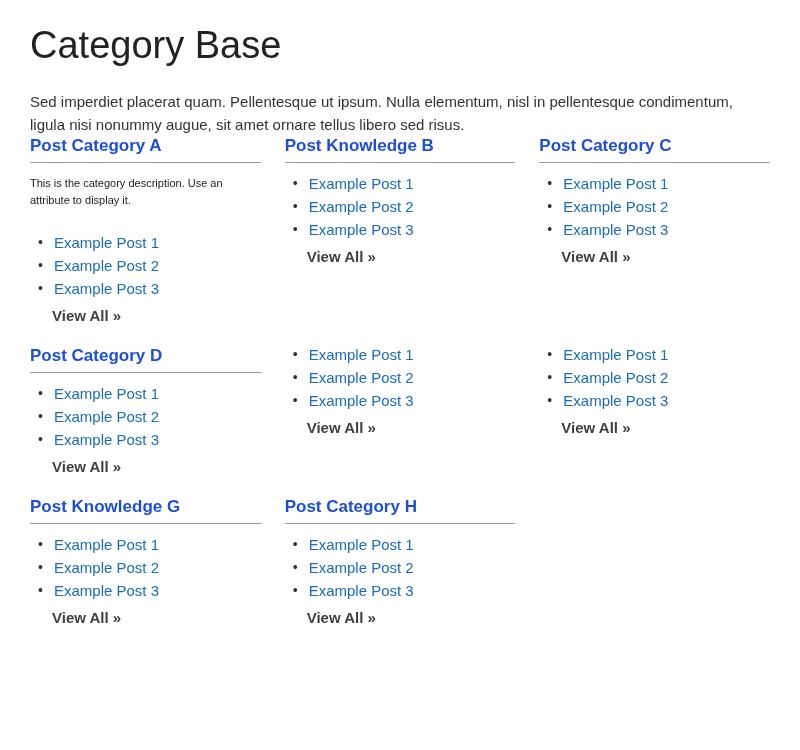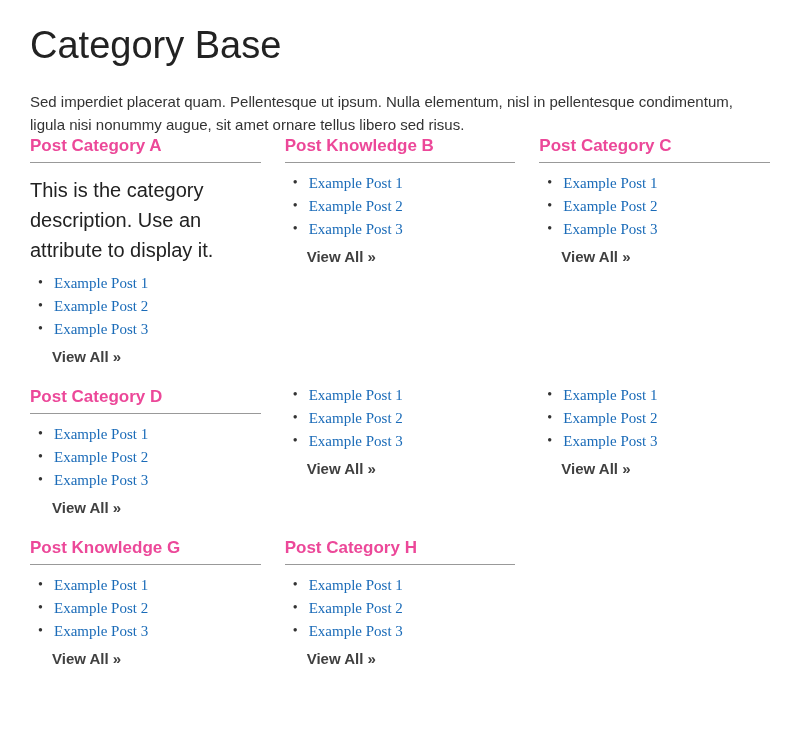--- a/index.html
+++ b/index.html
@@ -31,37 +31,36 @@
       display: grid;
       grid-template-columns: repeat(3, 1fr);
       gap: 10px 24px;
     }
     .category {
       margin-bottom: 4px;
     }
     .category-title {
       font-size: 17px;
       font-weight: 700;
-      color: #ec4899;
+      color: #1d4ed8;
       padding-bottom: 6px;
       border-bottom: 1px solid #999;
       margin-bottom: 12px;
       cursor: pointer;
     }
     .category-description {
-      font-size: 20px;
+      font-size: 11px;
       line-height: 1.5;
       color: #222;
-      margin-bottom: 10px;
+      margin-bottom: 26px;
     }
     .post-list {
       list-style: none;
       padding-left: 6px;
       margin-bottom: 10px;
-      font-family: Liberation Serif, serif;
     }
     .post-list li {
       position: relative;
       padding-left: 18px;
       margin-bottom: 6px;
       font-size: 15px;
     }
     .post-list li::before {
       content: "•";
       position: absolute;

